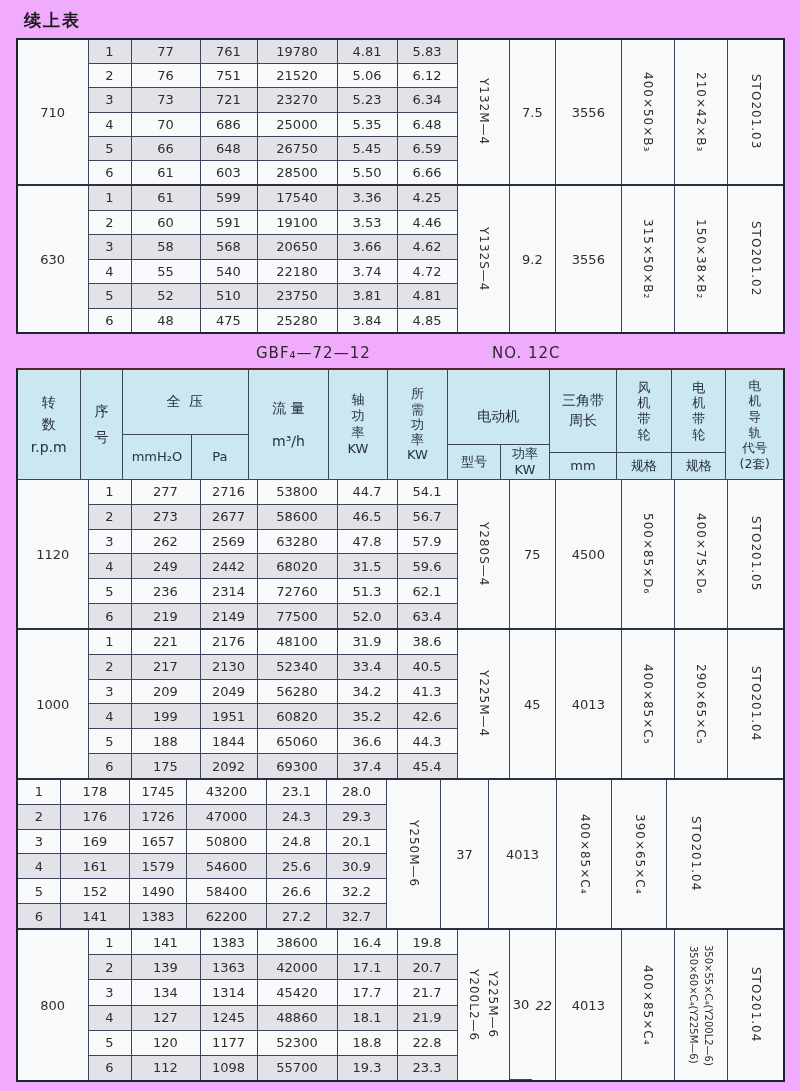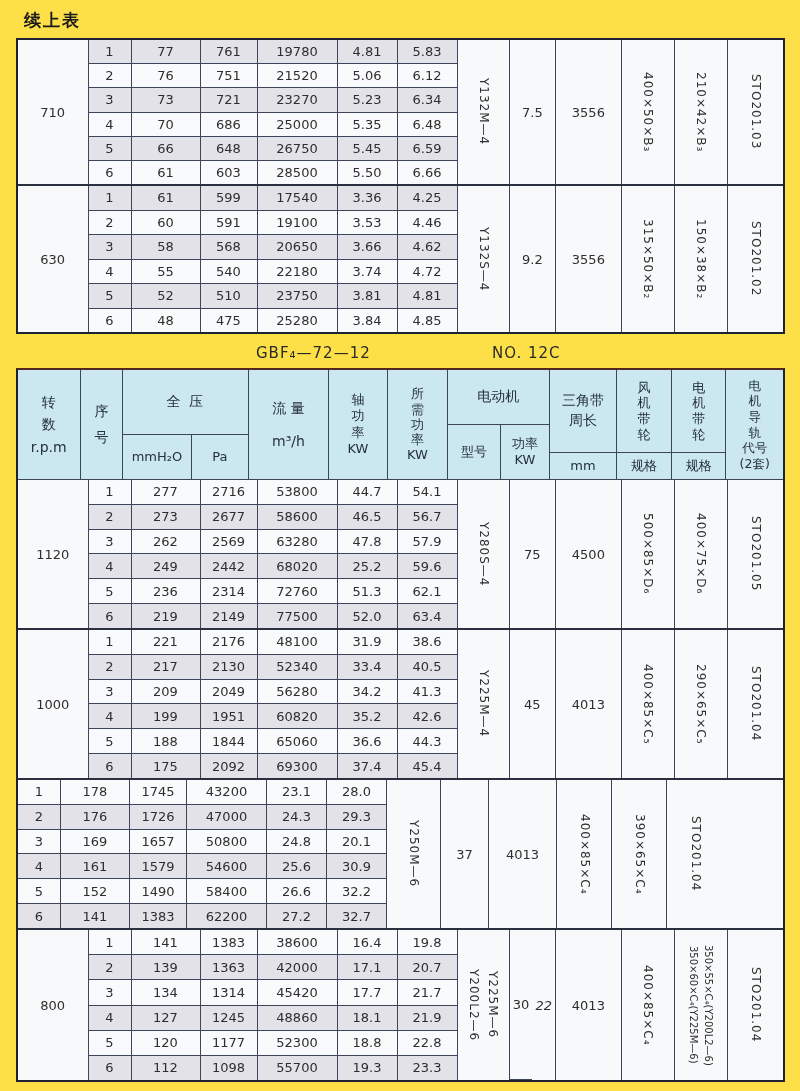--- a/index.html
+++ b/index.html
@@ -1,17 +1,17 @@
 <!DOCTYPE html>
 <html><head>
 <meta charset="utf-8">
 <style>
   * { margin:0; padding:0; box-sizing:border-box; }
   body { background:#d8d8d4; font-family:"DejaVu Sans", sans-serif; }
-  .page { position:relative; width:800px; height:1091px; background:#fde047; color:#333;
+  .page { position:relative; width:800px; height:1091px; background:#f0abfc; color:#333;
           overflow:hidden; }
 
   .cont-title { position:absolute; left:24px; top:9px; font-size:17px; font-weight:bold;
                 color:#1b1b1b; letter-spacing:2px; }
 
   .sec-title { position:absolute; top:344px; left:0; width:800px; height:22px; font-size:15px; color:#2a2a2a; }
   .sec-model { position:absolute; left:256px; letter-spacing:1px; }
   .sec-size  { position:absolute; left:492px; letter-spacing:1px; }
 
   .tbl { position:absolute; left:16px; width:769px; border:2px solid #1c2330; background:#f8f9fa; }
@@ -61,21 +61,21 @@
                   color:#27303f; border-bottom:1px solid #3c455c; white-space:pre-line;
                   text-align:center; line-height:1.4; }
   .hgroup .hbot { display:flex; flex:1; }
   .hgroup .hbot .hcell { font-size:13px; }
   .h-rpm{width:63px; line-height:1.6;} .h-seq{width:43px; line-height:1.8;}
   .hg-press{width:126px;} .hg-press .htop{height:65px; letter-spacing:2px;}
   .h-mmh2o{width:69px;} .h-pa{width:57px;}
   .h-flow{width:80px;} .h-flow .gap{height:12px;}
   .h-shaft{width:60px; font-size:13px; line-height:1.25;}
   .h-req{width:60px; font-size:13px; line-height:1.18;}
-  .hg-motor{width:102px;} .hg-motor .htop{height:55px;}
+  .hg-motor{width:102px;} .hg-motor .htop{height:55px;margin-top:20px;}
   .h-model{width:54px; font-size:13px;} .h-mpw{width:48px; font-size:13px; line-height:1.25;}
   .hg-belt{width:68px;} .hg-belt .htop{height:83px;}
   .hg-fan{width:55px;}  .hg-fan .htop{height:83px; font-size:13px; line-height:1.2;}
   .hg-mot{width:55px;}  .hg-mot .htop{height:83px; font-size:13px; line-height:1.2;}
   .h-rail{width:57px; font-size:12.5px; line-height:1.25;}
 </style>
 </head>
 <body>
 
 <div class="page">
@@ -318,21 +318,21 @@
               <div class="rcell c2">2569</div>
               <div class="rcell c3">63280</div>
               <div class="rcell c4">47.8</div>
               <div class="rcell c5">57.9</div>
             </div>
             <div class="row stripe">
               <div class="rcell c0">4</div>
               <div class="rcell c1">249</div>
               <div class="rcell c2">2442</div>
               <div class="rcell c3">68020</div>
-              <div class="rcell c4">25.2</div>
+              <div class="rcell c4">31.5</div>
               <div class="rcell c5">59.6</div>
             </div>
             <div class="row">
               <div class="rcell c0">5</div>
               <div class="rcell c1">236</div>
               <div class="rcell c2">2314</div>
               <div class="rcell c3">72760</div>
               <div class="rcell c4">51.3</div>
               <div class="rcell c5">62.1</div>
             </div>

